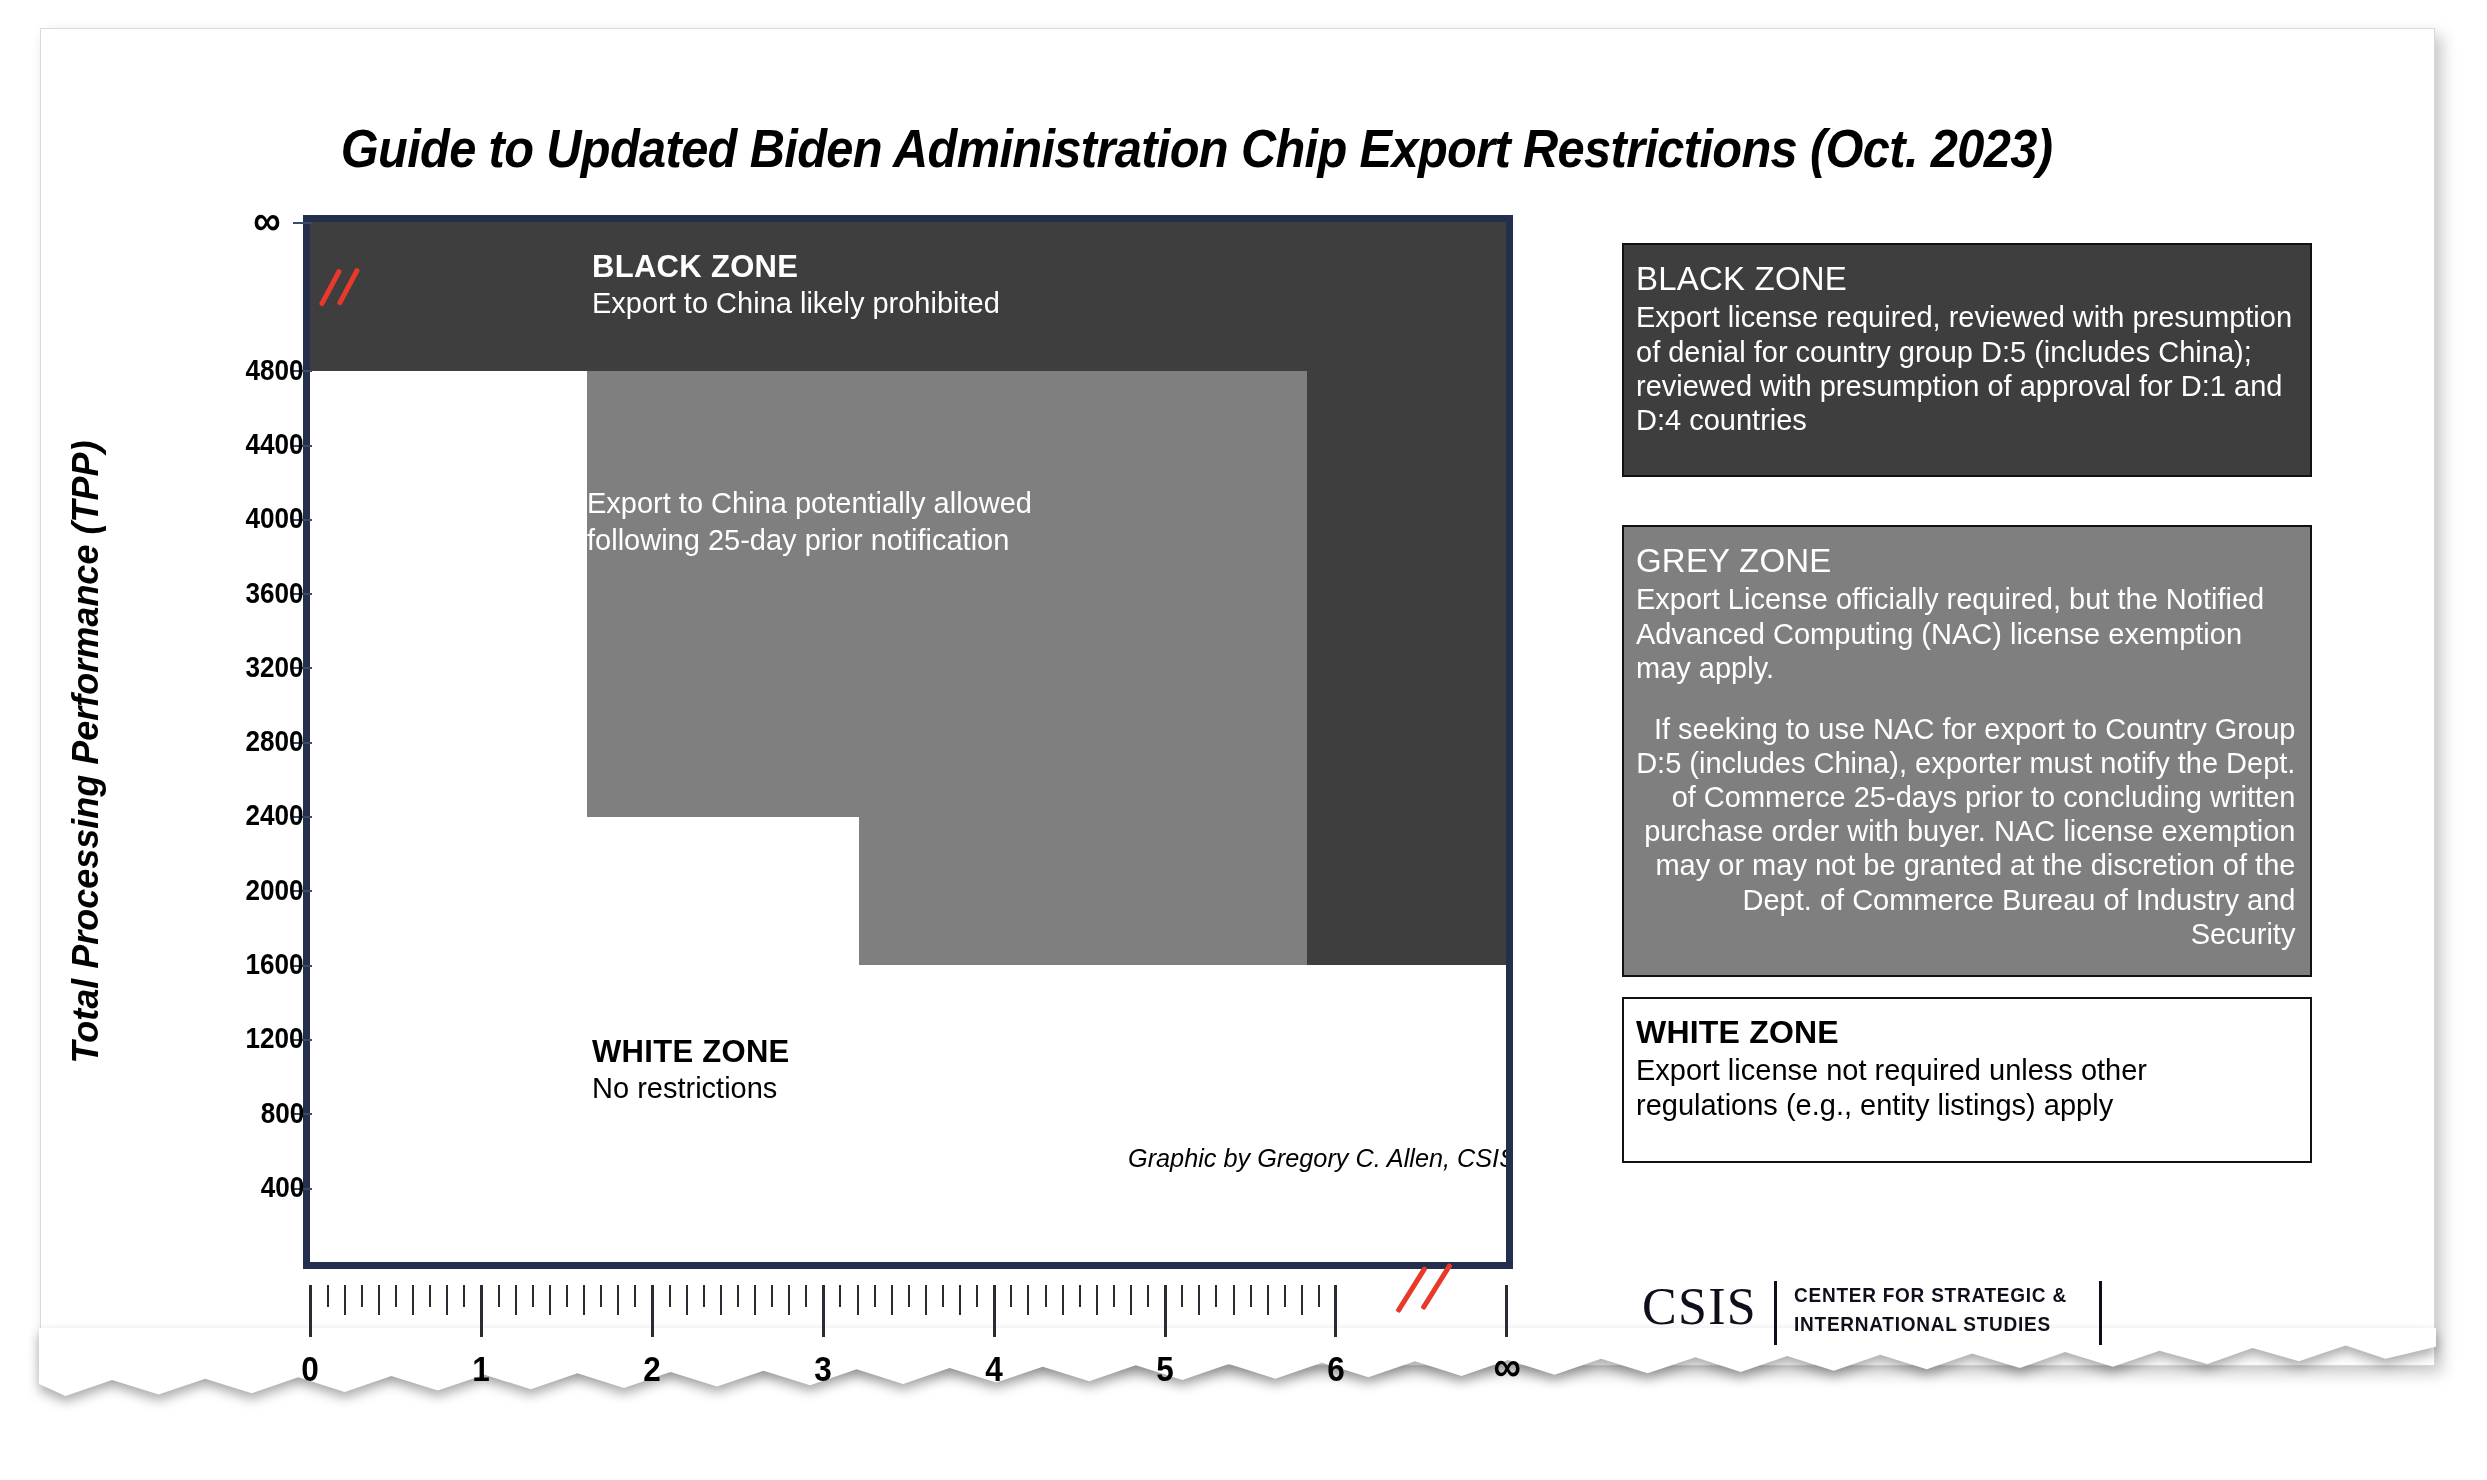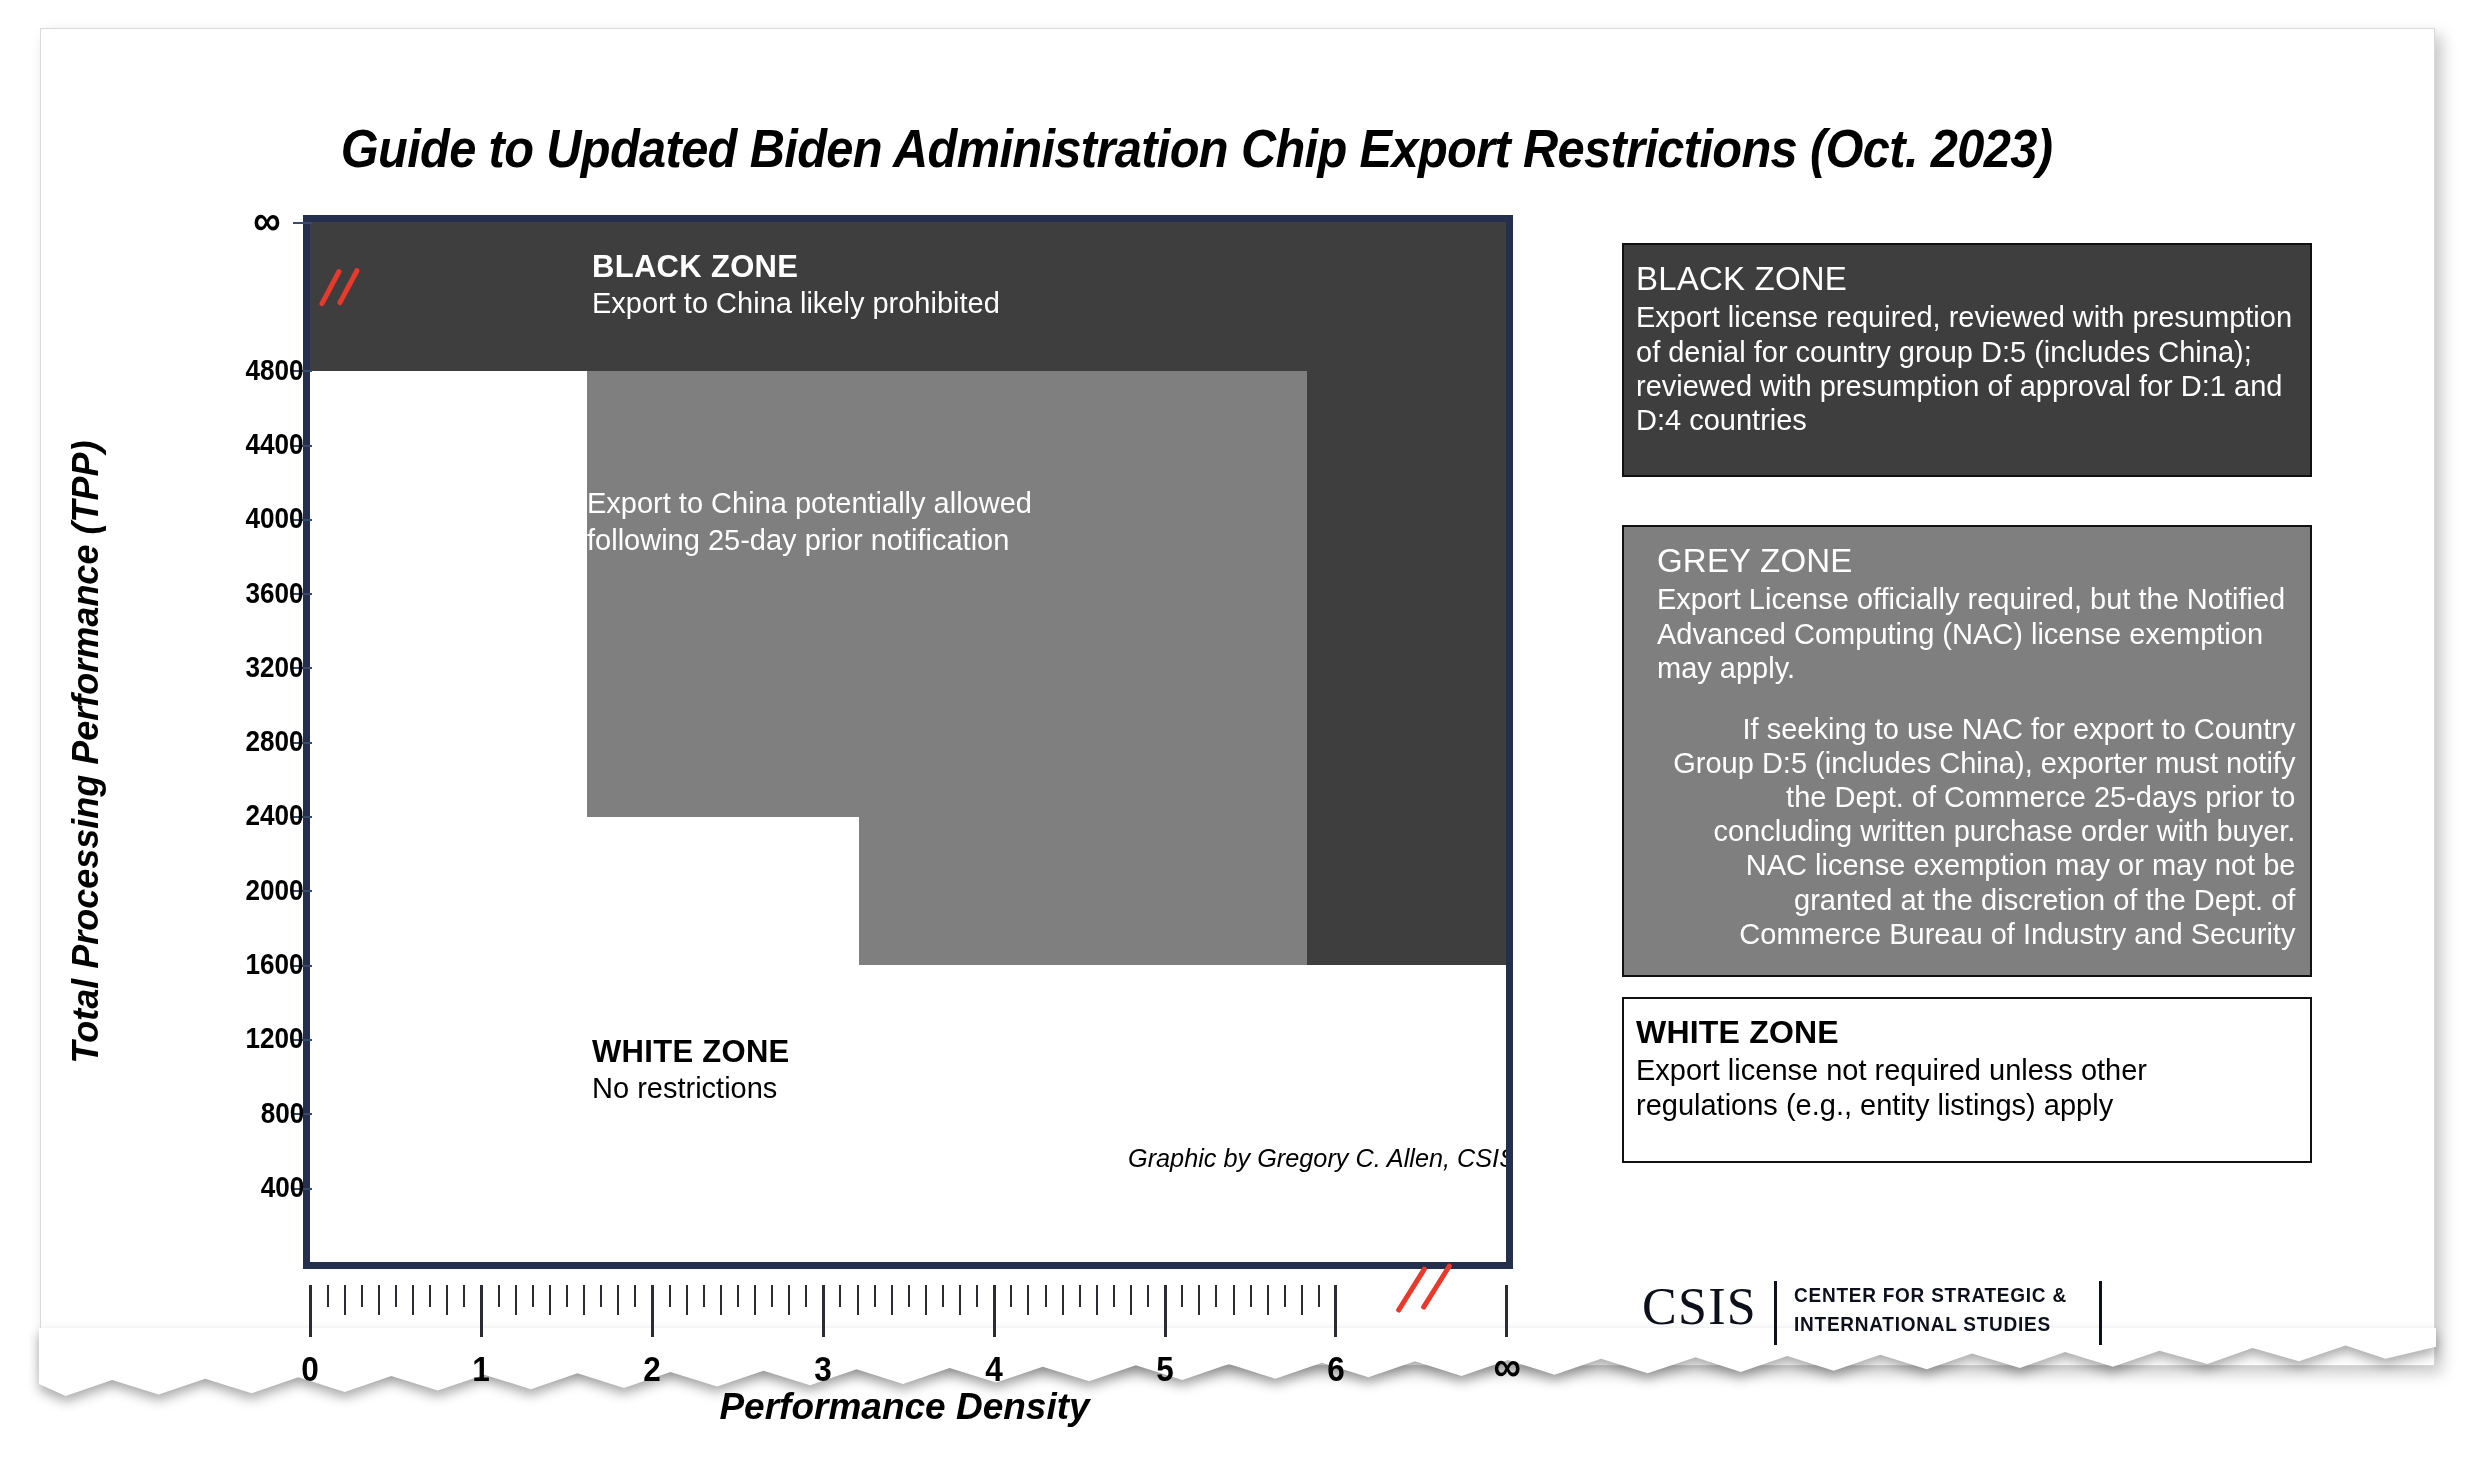--- a/index.html
+++ b/index.html
@@ -81,21 +81,21 @@
     font-family:"Liberation Sans",sans-serif;
   }
 
   
   .breakmark{position:absolute;}
   .breakmark .bl{position:absolute;width:4.7px;background:#e8392b;border-radius:2px;}
 
   
   .card{position:absolute;left:1622px;box-sizing:border-box;}
   #card-black{top:243px;width:690px;height:234px;background:#3E3E3E;border:2.7px solid #111;color:#fff;}
-  #card-grey{top:525px;width:690px;height:452px;background:#7F7F7F;border:2.7px solid #111;color:#fff;padding-left:21px;}
+  #card-grey{top:525px;width:690px;height:452px;background:#7F7F7F;border:2.7px solid #111;color:#fff;}
   #card-white{top:997px;width:690px;height:166px;background:#ffffff;border:2.7px solid #111;color:#000;}
 
   .card-head{font-size:33px;font-weight:normal;margin:14.6px 0 2.7px 12px;letter-spacing:0.2px;}
   #card-white .card-head{font-weight:bold;font-size:32px;}
   .card-body{font-size:29px;line-height:1.18;margin:0 14.6px 0 12px;}
   .card-body + .card-body{margin-top:26.6px;text-align:right;}
 
   
   #logo{position:absolute;left:1642px;top:1281px;display:flex;height:80px;}
   #logo-csis{font-family:"Liberation Serif",serif;font-size:52px;letter-spacing:1.3px;color:#0d0f1a;line-height:1;}
@@ -252,21 +252,20 @@
       <div class="xlabel" style="left: 520px;">3</div>
       <div class="xt major" style="left: 690px;"></div>
       <div class="xlabel" style="left: 691px;">4</div>
       <div class="xt major" style="left: 861px;"></div>
       <div class="xlabel" style="left: 862px;">5</div>
       <div class="xt major" style="left: 1031px;"></div>
       <div class="xlabel" style="left: 1033px;">6</div>
       <div class="xt major" style="left: 1202px;"></div>
       <div class="xlabel inf" style="left: 1204px;">∞</div>
     </div>
-  <div id="xlab">Performance Density</div>
 
   <div class="breakmark" id="xbreak" style="left:1402px;top:1260px;width:73px;height:61px;">
     <div class="bl" style="left:6.6px;top:2.7px;height:53px;transform:rotate(32deg);"></div>
     <div class="bl" style="left:32px;top:0px;height:53px;transform:rotate(32deg);"></div>
   </div>
 
   <div class="card" id="card-black">
     <div class="card-head">BLACK ZONE</div>
     <div class="card-body">Export license required, reviewed with presumption of denial for country group D:5 (includes China); reviewed with presumption of approval for D:1 and D:4 countries</div>
   </div>

